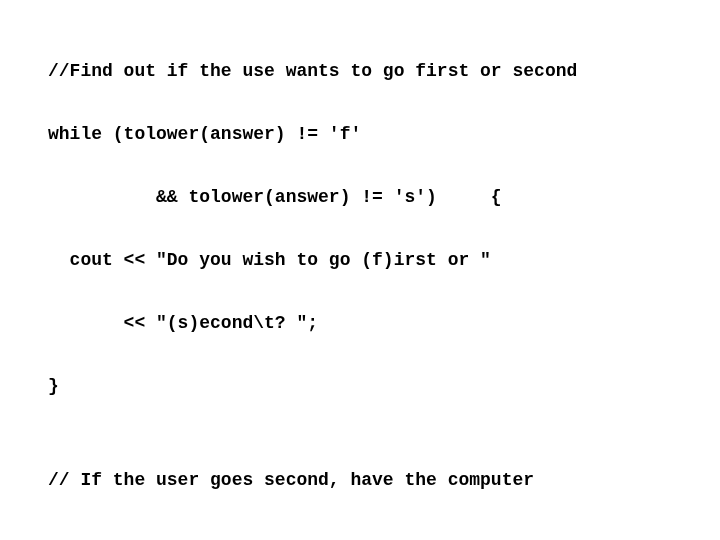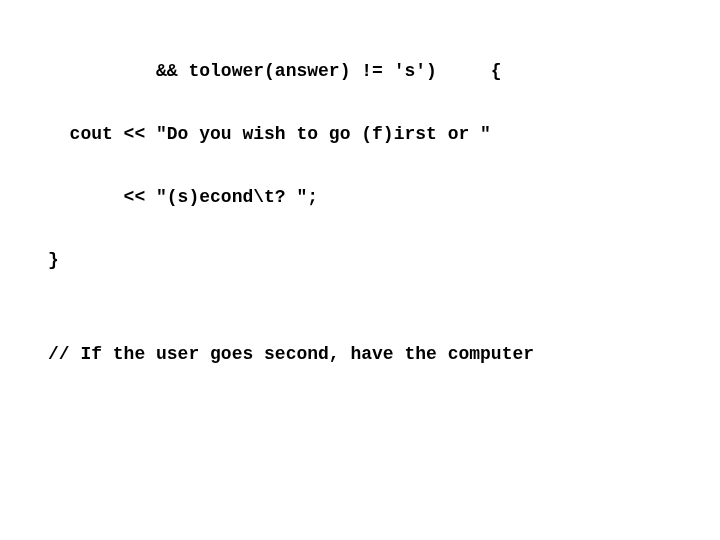--- a/index.html
+++ b/index.html
@@ -22,20 +22,22 @@
       white-space: pre;
     }
     .line {
       display: block;
     }
   </style>
 </head>
 <body>
 
 <div class="code-block">
+<span class="line">//Find out if the use wants to go first or second</span>
+<span class="line">while (tolower(answer) != 'f'</span>
 <span class="line">          &amp;&amp; tolower(answer) != 's')     {</span>
 <span class="line">  cout &lt;&lt; "Do you wish to go (f)irst or "</span>
 <span class="line">       &lt;&lt; "(s)econd\t? ";</span>
 <span class="line">}</span>
 <span class="line"></span>
 <span class="line">// If the user goes second, have the computer</span>
 
 
 
 

